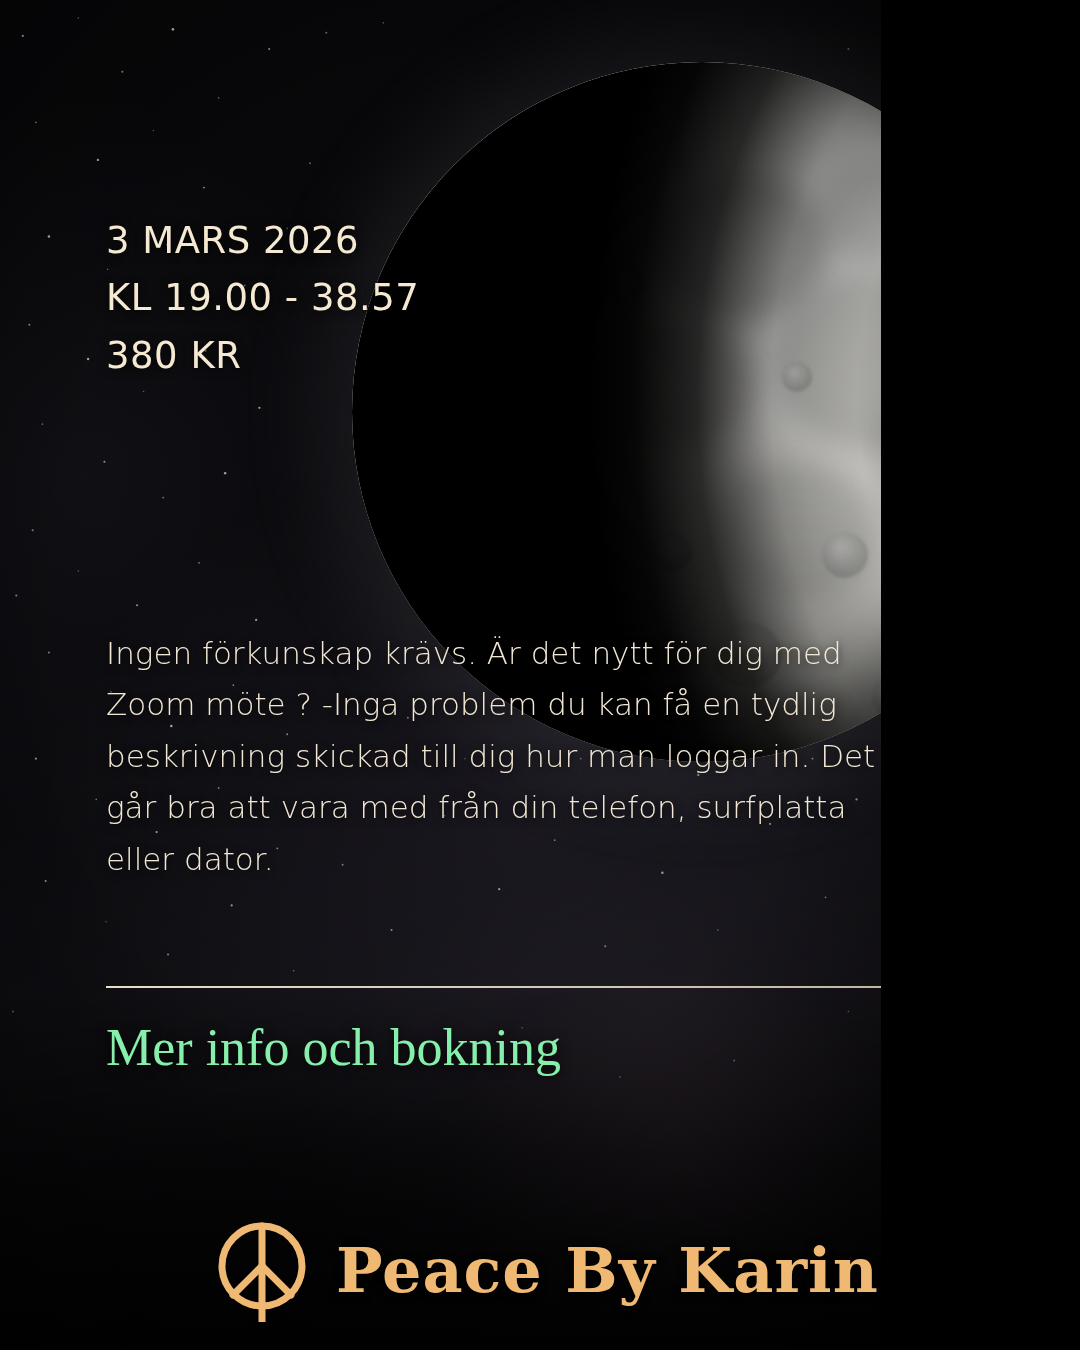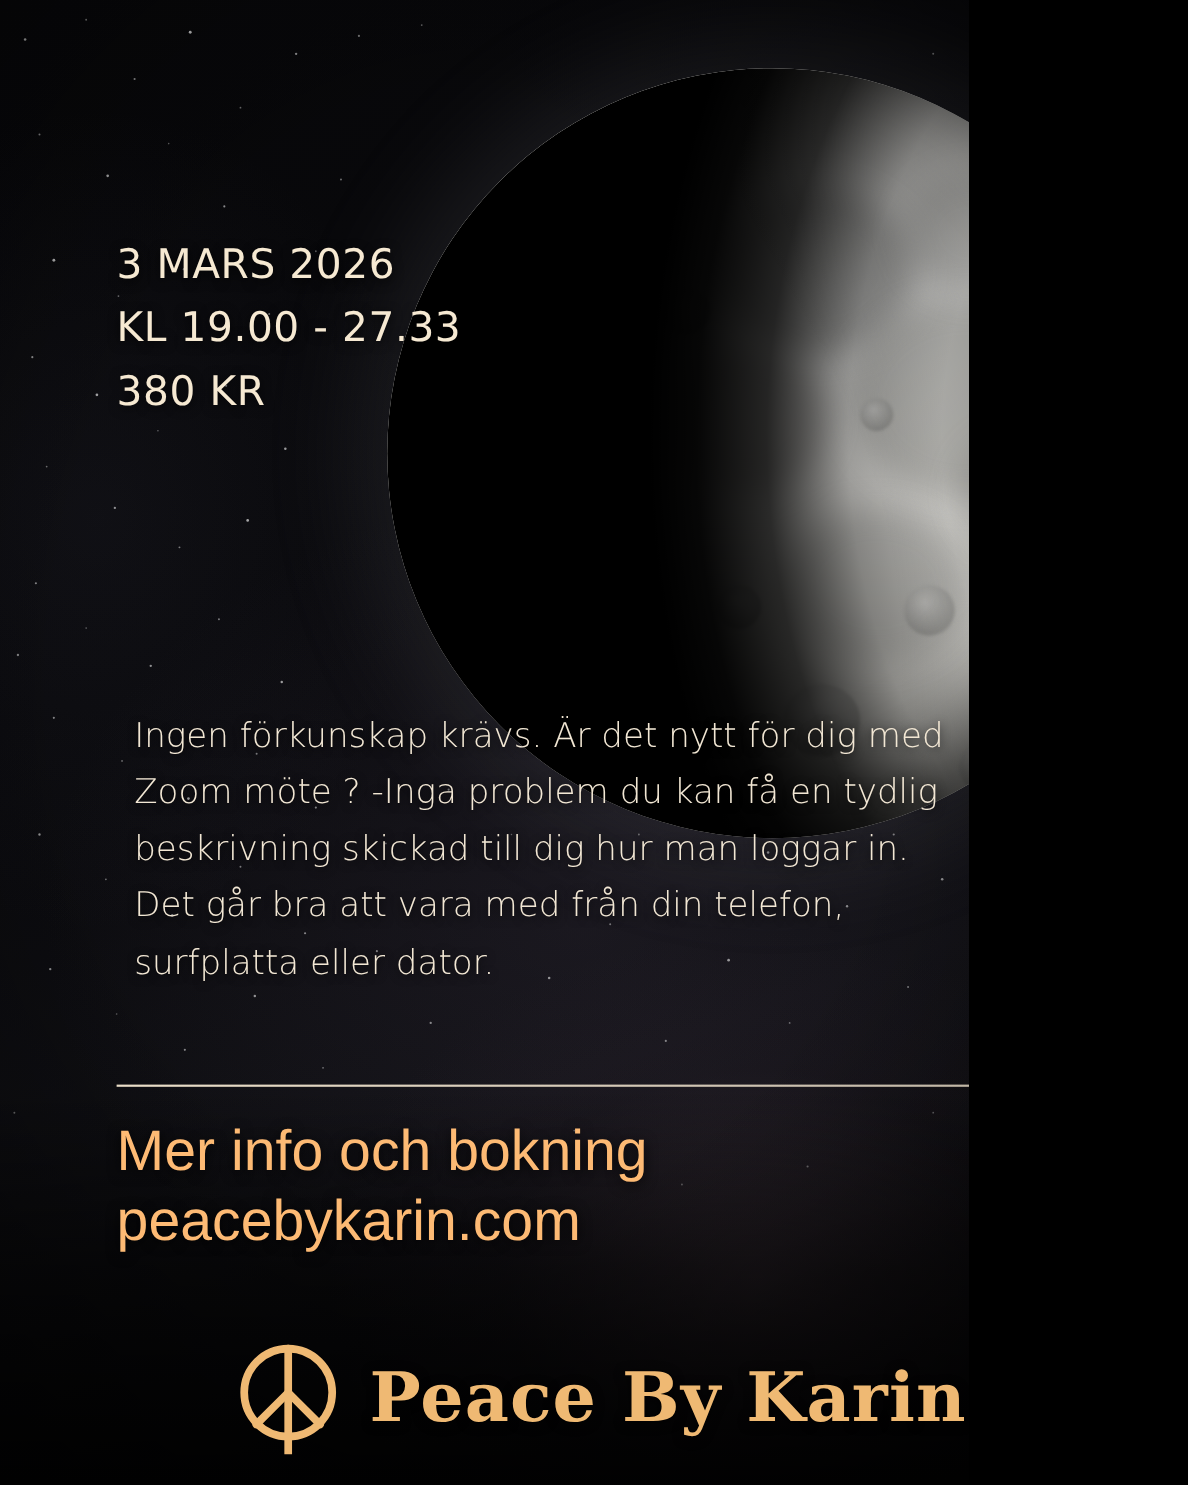--- a/index.html
+++ b/index.html
@@ -127,21 +127,21 @@
     white-space: nowrap;
   }
 
   .body-text {
     position: absolute;
     left: 106px;
     top: 628px;
     width: 790px;
   }
   .body-text p {
-    margin: 16px;
+    margin: 0;
     font-family: "DejaVu Sans", sans-serif;
     font-weight: 300;
     font-size: 31px;
     line-height: 1.66;
     color: #f2e7d4;
     text-shadow: 0 2px 9px rgba(0,0,0,0.85);
   }
 
   .divider {
     position: absolute;
@@ -152,25 +152,25 @@
     background: linear-gradient(to right, rgba(246,233,210,0.95), rgba(246,233,210,0.75));
   }
 
   .cta {
     position: absolute;
     left: 106px;
     top: 1016px;
     width: 860px;
   }
   .cta div {
-    font-family: Liberation Sans, sans-serif;
+    font-family: Liberation Serif, serif;
     font-weight: 300;
     font-size: 52px;
     line-height: 1.22;
-    color: #fdba74;
+    color: #86efac;
     text-shadow: 0 2px 12px rgba(0,0,0,0.85);
   }
 
   
   .logo {
     position: absolute;
     left: 210px;
     top: 1218px;
     display: flex;
     align-items: center;
@@ -302,34 +302,33 @@
     </div>
   </div>
 
   <div class="vignette"></div>
   <div class="bottom-fade"></div>
 
   <div class="content">
 
     <div class="headline">
       <div>3 MARS 2026</div>
-      <div>KL 19.00 - 27.33</div>
+      <div>KL 19.00 - 38.57</div>
       <div>380 KR</div>
     </div>
 
     <div class="body-text">
       <p>Ingen förkunskap krävs.
 Är det nytt för dig med Zoom möte ? -Inga problem du kan få en tydlig beskrivning skickad till dig hur man loggar in. Det går bra att vara med från din telefon, surfplatta eller dator.</p>
     </div>
 
     <div class="divider"></div>
 
     <div class="cta">
       <div>Mer info och bokning</div>
-      <div>peacebykarin.com</div>
     </div>
 
     <div class="logo">
       <span class="peace-mark">
         <svg viewBox="0 0 104 104" width="104" height="104" aria-hidden="true">
           <circle cx="52" cy="48" r="40" fill="none" stroke="#efb973" stroke-width="7"></circle>
           <line x1="52" y1="8" x2="52" y2="104" stroke="#efb973" stroke-width="7" stroke-linecap="round"></line>
           <line x1="52" y1="48" x2="23" y2="77" stroke="#efb973" stroke-width="7" stroke-linecap="round"></line>
           <line x1="52" y1="48" x2="81" y2="77" stroke="#efb973" stroke-width="7" stroke-linecap="round"></line>
         </svg>

